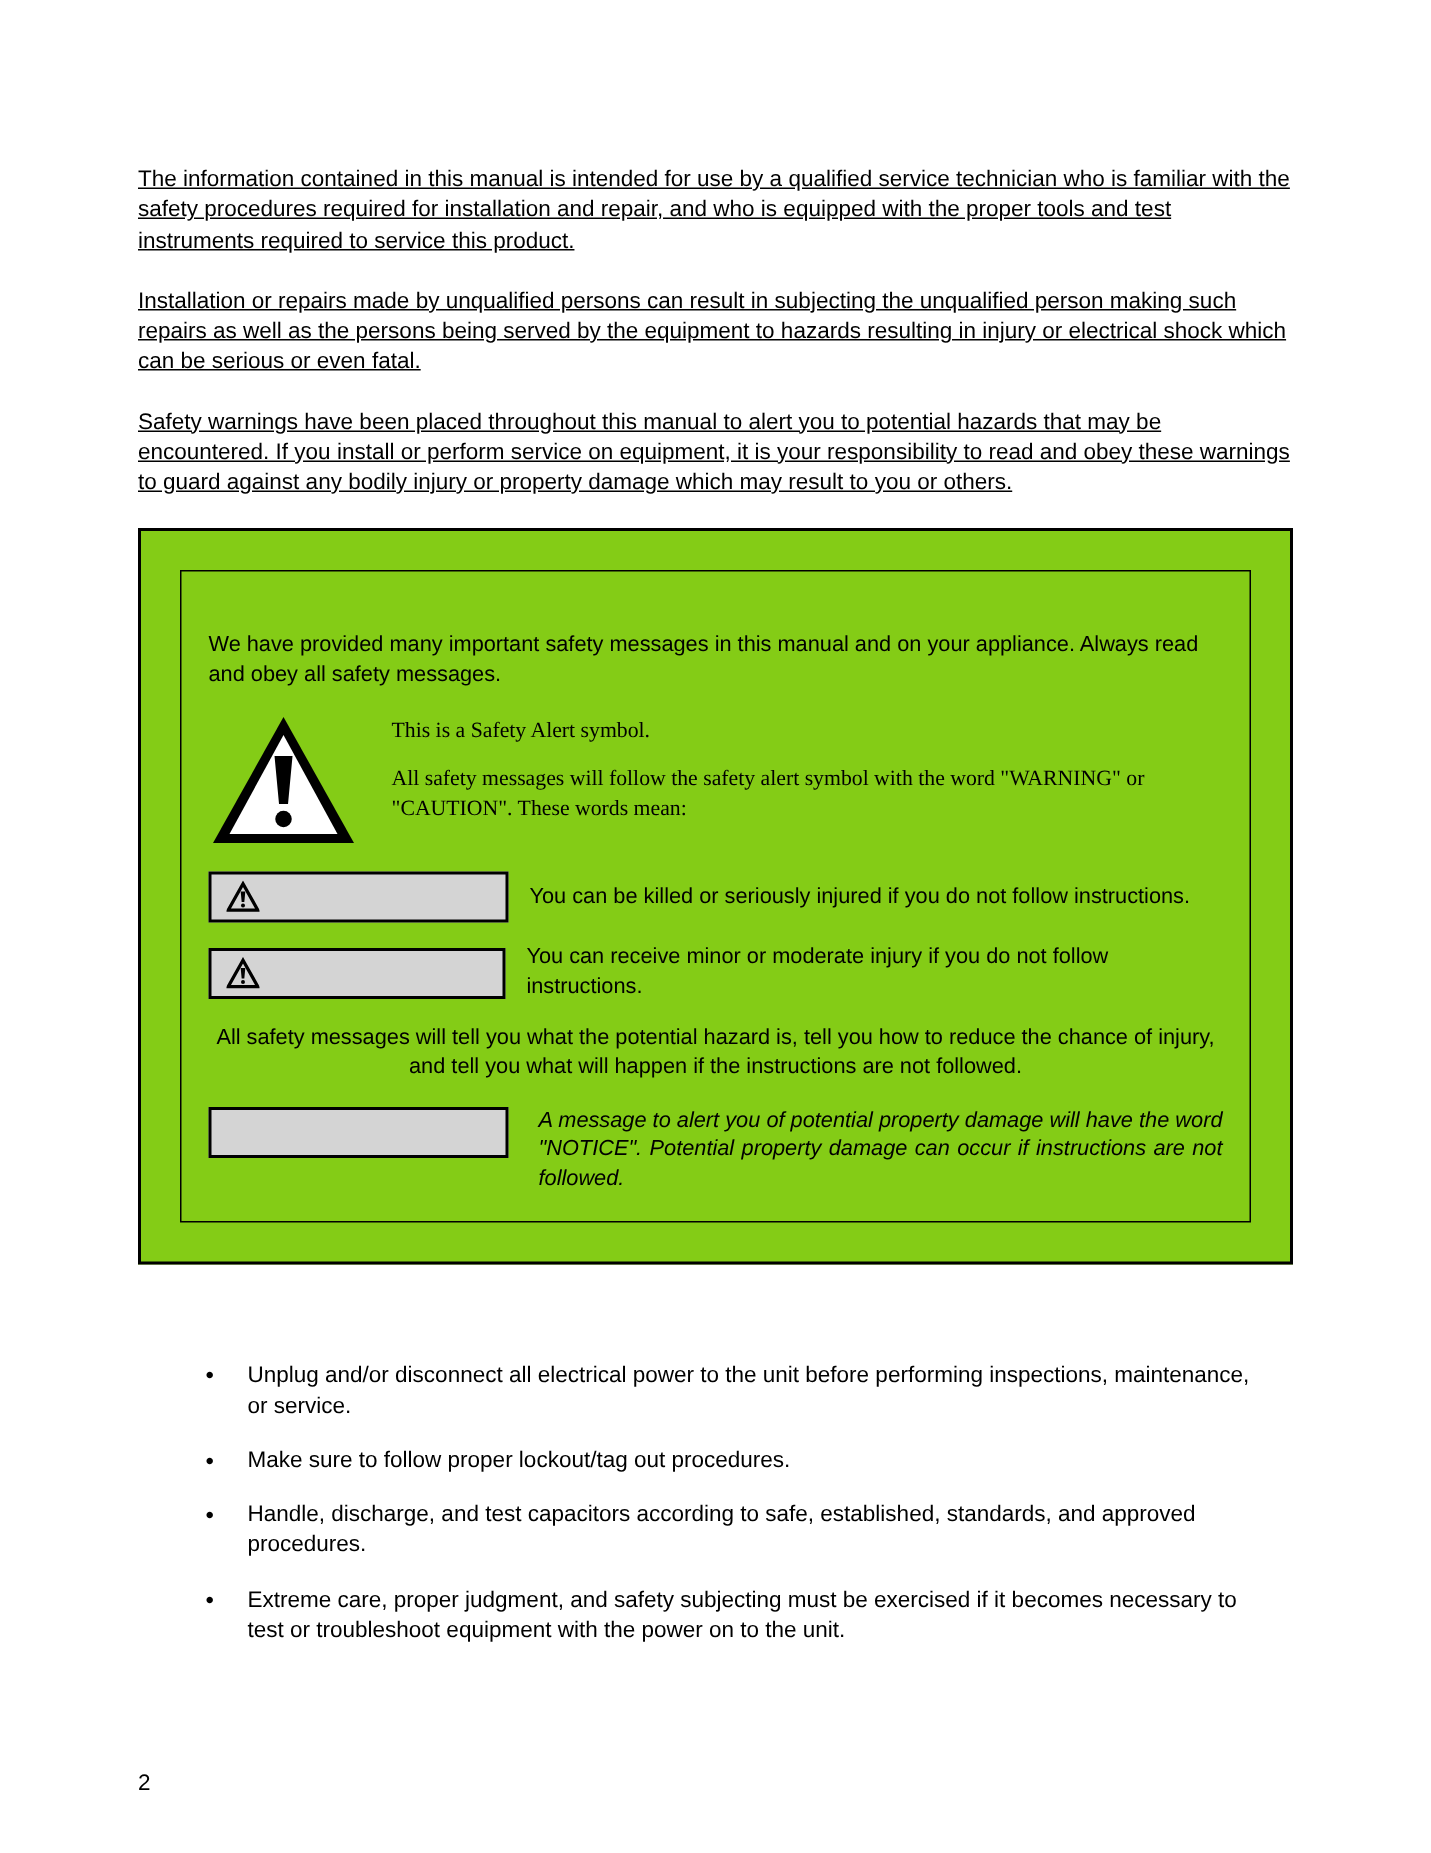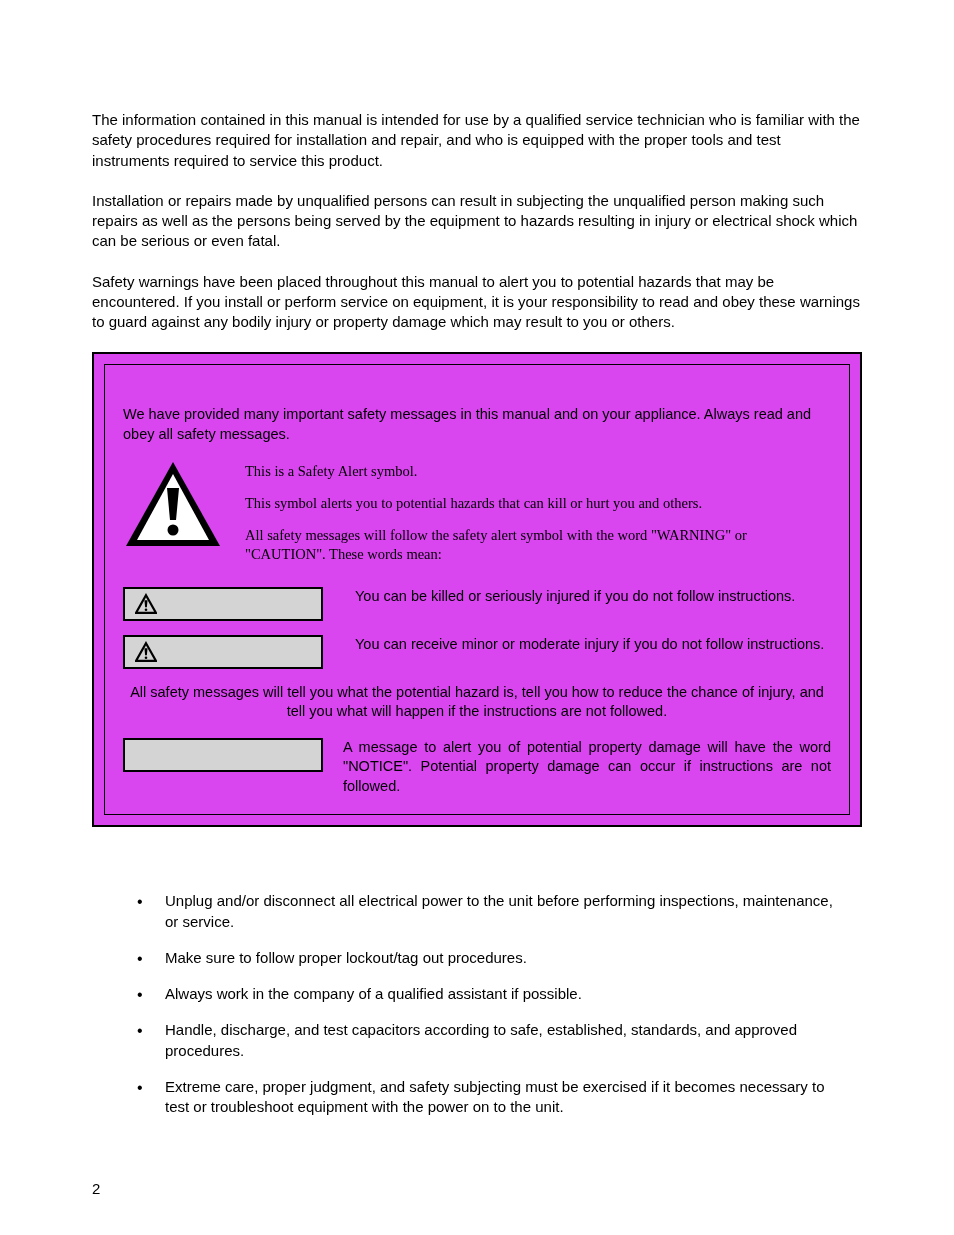--- a/index.html
+++ b/index.html
@@ -5,59 +5,59 @@
     * { box-sizing: border-box; margin: 0; padding: 0; }
     body {
       font-family: Arial, Helvetica, sans-serif;
       background: #fff;
       width: 954px;
       height: 1235px;
       position: relative;
       color: #000;
     }
     .content { padding: 110px 92px 0 92px; }
-    .para { font-size: 15px; line-height: 1.35; margin-bottom: 20px; }
+    .para { font-size: 15px; line-height: 1.35; margin-bottom: 20px; text-decoration: underline; }
 
     
     .outer-box {
       border: 2px solid #000;
       margin-top: 18px;
-      padding: 10px;
-      background: #d946ef;
+      padding: 26px;
+      background: #84cc16;
     }
     .inner-box {
       border: 1px solid #000;
       padding: 40px 18px 18px 18px;
     }
     .np { font-size: 14.5px; line-height: 1.35; margin-bottom: 16px; }
 
     .alert-row { display: flex; align-items: flex-start; gap: 22px; margin-bottom: 10px; }
     .alert-triangle { flex: 0 0 auto; width: 100px; }
     .alert-text-col { flex: 1 1 auto; padding-top: 2px; font-family: Liberation Serif, serif; }
     .alert-text-col p { font-size: 14.5px; line-height: 1.35; margin-bottom: 12px; }
 
-    .label-row { display: flex; align-items: flex-start; gap: 32px; margin-bottom: 14px; }
+    .label-row { display: flex; align-items: center; gap: 14px; margin-bottom: 14px; }
     .label-badge {
       width: 200px; height: 34px;
       background: #d4d4d4;
       border: 2px solid #000;
       display: flex; align-items: center; justify-content: flex-start;
       padding-left: 10px;
     }
     .label-badge svg { width: 22px; height: 22px; }
     .label-text { font-size: 14.5px; line-height: 1.35; flex: 1 1 auto; }
 
     .notice-row { display: flex; align-items: flex-start; gap: 20px; margin-top: 14px; }
     .notice-badge {
       width: 200px; height: 34px;
       background: #d4d4d4;
       border: 2px solid #000;
       flex: 0 0 auto;
     }
-    .notice-text { font-size: 14.5px; line-height: 1.35; flex: 1 1 auto; text-align: justify; }
+    .notice-text { font-size: 14.5px; line-height: 1.35; flex: 1 1 auto; text-align: justify; font-style: italic; }
 
     
     .bullets { margin-top: 64px; padding-left: 45px; padding-right: 20px; }
     .bullets ul { list-style: none; padding: 0; }
     .bullets li {
       position: relative;
       padding-left: 28px;
       font-size: 15px;
       line-height: 1.35;
       margin-bottom: 16px;
@@ -95,21 +95,20 @@
         <div class="alert-triangle">
           <svg viewBox="0 0 100 90" width="100" height="90">
             <path d="M50 2 L97 86 L3 86 Z" fill="#000"></path>
             <path d="M50 14 L86 80 L14 80 Z" fill="#fff"></path>
             <path d="M44 28 L56 28 L53 60 L47 60 Z" fill="#000"></path>
             <circle cx="50" cy="70" r="5.5" fill="#000"></circle>
           </svg>
         </div>
         <div class="alert-text-col">
           <p>This is a Safety Alert symbol.</p>
-          <p>This symbol alerts you to potential hazards that can kill or hurt you and others.</p>
           <p>All safety messages will follow the safety alert symbol with the word "WARNING" or "CAUTION". These words mean:</p>
         </div>
       </div>
 
       <div class="label-row">
         <div class="label-badge">
           <svg viewBox="0 0 100 90">
             <path d="M50 5 L95 85 L5 85 Z" fill="none" stroke="#000" stroke-width="10"></path>
             <path d="M43 28 L57 28 L54 60 L46 60 Z" fill="#000"></path>
             <circle cx="50" cy="71" r="6" fill="#000"></circle>
@@ -136,21 +135,20 @@
         <div class="notice-text">A message to alert you of potential property damage will have the word "NOTICE". Potential property damage can occur if instructions are not followed.</div>
       </div>
 
     </div>
   </div>
 
   <div class="bullets">
     <ul>
       <li>Unplug and/or disconnect all electrical power to the unit before performing inspections, maintenance, or service.</li>
       <li>Make sure to follow proper lockout/tag out procedures.</li>
-      <li>Always work in the company of a qualified assistant if possible.</li>
       <li>Handle, discharge, and test capacitors according to safe, established, standards, and approved procedures.</li>
       <li>Extreme care, proper judgment, and safety subjecting must be exercised if it becomes necessary to test or troubleshoot equipment with the power on to the unit.</li>
     </ul>
   </div>
 
 </div>
 
 <div class="page-number">2</div>
 
 </body></html>

